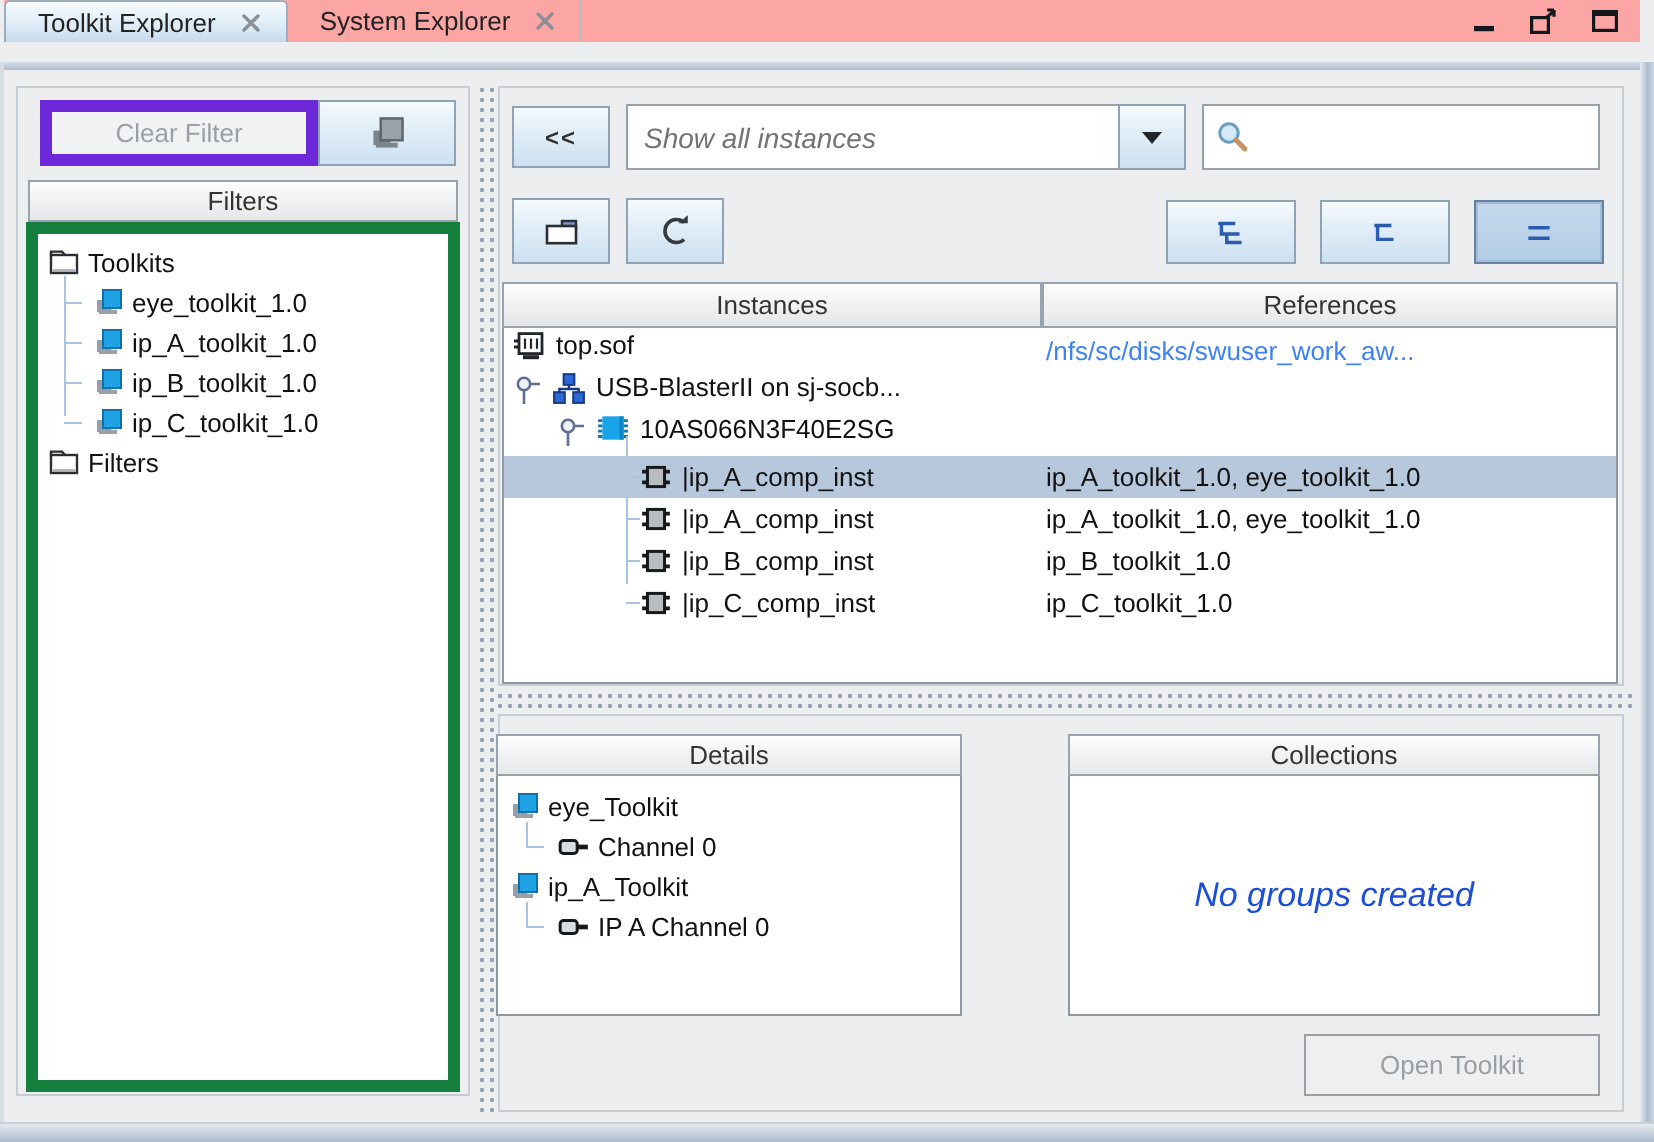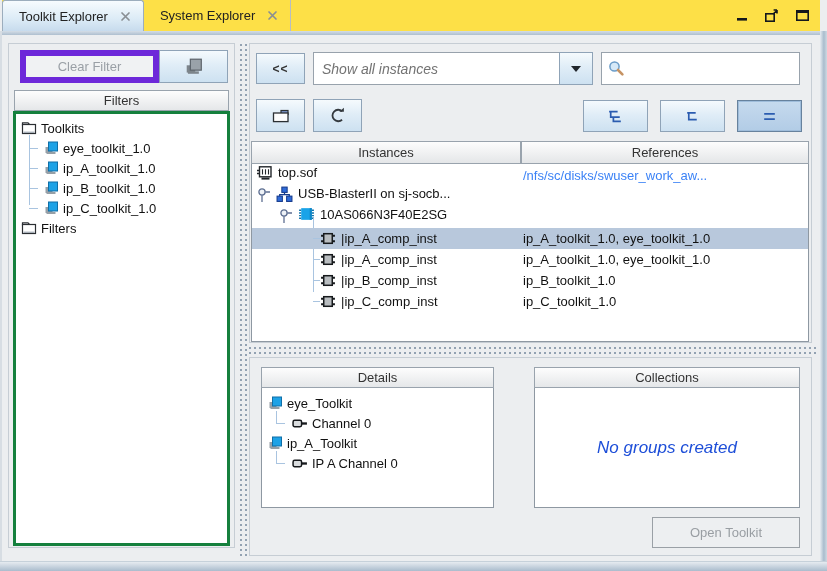--- a/index.html
+++ b/index.html
@@ -9,40 +9,40 @@
   
   .frame-top-strip { position:absolute; left:0; right:0; top:31px; height:4px;
       background:linear-gradient(#d4dde6,#aebfcf); }
   .frame-left { position:absolute; left:0; top:31px; width:2px; bottom:0; background:#d7dde3; }
   .frame-right { position:absolute; top:31px; right:0; width:7px; bottom:0;
       background:linear-gradient(90deg,#e6ebf0,#a9bccd 55%,#cfd9e2); }
   .frame-bottom { position:absolute; left:0; right:0; bottom:0; height:10px;
       background:linear-gradient(#e6ebf0,#aabccd); border-top:1px solid #c6d1da; }
 
   
-  .tabbar { position:absolute; left:2px; top:0; right:7px; height:31px; background:#fde047;
+  .tabbar { position:absolute; left:2px; top:0; right:7px; height:21px; background:#fca5a5;
       display:flex; align-items:stretch; }
   .tab { display:flex; align-items:center; justify-content:space-between; padding:0 12px 0 16px;
       font-size:13px; color:#222; border-right:1px solid #b7bdc3; }
   .tab.active { background:linear-gradient(#f7fbfe,#dcebf6 60%,#c7dbed);
       border:1px solid #9cadbd; border-bottom:none; border-radius:3px 3px 0 0; }
   .tab-close { display:flex; align-items:center; margin-left:12px; cursor:default; }
   .win-controls { margin-left:auto; display:flex; align-items:center; gap:15px; padding-right:10px; }
 
   
   .btn { position:absolute; display:flex; align-items:center; justify-content:center;
       background:linear-gradient(#f5fafd,#e0edf7 45%,#cde1f1);
       border:1px solid #8fa3b7; font-size:13px; color:#333; }
   .btn.selected { background:linear-gradient(#c6daee,#b2cce6); border:1px solid #67829d;
       box-shadow:inset 0 0 0 1px #9fbddb; }
   .btn.disabled-flat { background:#f0f2f3; border:6px solid #6d28d9; color:#9aa0a6; }
 
   .panel-header { background:linear-gradient(#fdfdfd,#e5e7e9); border:1px solid #99a3ad;
       display:flex; align-items:center; justify-content:center; font-size:13px; color:#333; }
-  .white-box { background:#fff; border:3px solid #15803d; }
+  .white-box { background:#fff; border:6px solid #15803d; }
 
   
   .left-panel-frame { position:absolute; left:8px; top:43px; width:227px; height:505px;
       border:1px solid #c6cdd4; background:#eceef0; }
   .clear-filter { left:20px; top:50px; width:139px; height:33px; }
   .toolkit-filter { left:159px; top:50px; width:69px; height:33px; }
   .filters-header { position:absolute; left:14px; top:90px; width:215px; height:21px; }
   .left-tree-box { position:absolute; left:13px; top:111px; width:217px; height:435px; padding:4px 2px; }
 
   .trow { display:flex; align-items:center; height:20px; font-size:13px; color:#111; gap:4px; padding-left:3px; }
@@ -102,21 +102,21 @@
       height:calc(100% - 10px + 10px - 10px); background:#a9c4e0; }
   .comp-row { position:relative; display:flex; align-items:center; height:21px; font-size:13px;
       color:#111; gap:5px; padding-left:68px; }
   .comp-row::before { content:""; position:absolute; left:61px; top:10px; width:7px; height:1px;
       background:#a9c4e0; }
   .comp-row .ref { position:absolute; left:271px; top:0; height:21px; display:flex; align-items:center;
       font-size:13px; color:#111; white-space:nowrap; }
   .comp-row.selected { background:#b8c8dc; }
 
   
-  .details-panel { position:absolute; left:261px; top:367px; width:233px; height:141px; }
+  .details-panel { position:absolute; left:248px; top:367px; width:233px; height:141px; }
   .collections-panel { position:absolute; left:534px; top:367px; width:266px; height:141px; }
   .panel-body { background:#fff; border:1px solid #8e98a2; border-top:none; height:calc(100% - 21px);
       padding:5px 3px; }
   .panel-header-bar { height:21px; }
   .empty-note { height:100%; display:flex; align-items:center; justify-content:center;
       font-size:17px; font-style:italic; color:#1d4ed8; }
   .elbow { display:inline-block; width:9px; height:13px; border-left:1px solid #a9c4e0;
       border-bottom:1px solid #a9c4e0; transform:translateY(-6px); margin:0 3px 0 8px; flex:none; }
   .open-toolkit { left:652px; top:517px; width:148px; height:31px; background:#edeff1;
       border:1px solid #9aa0a6; color:#999ea3; }

